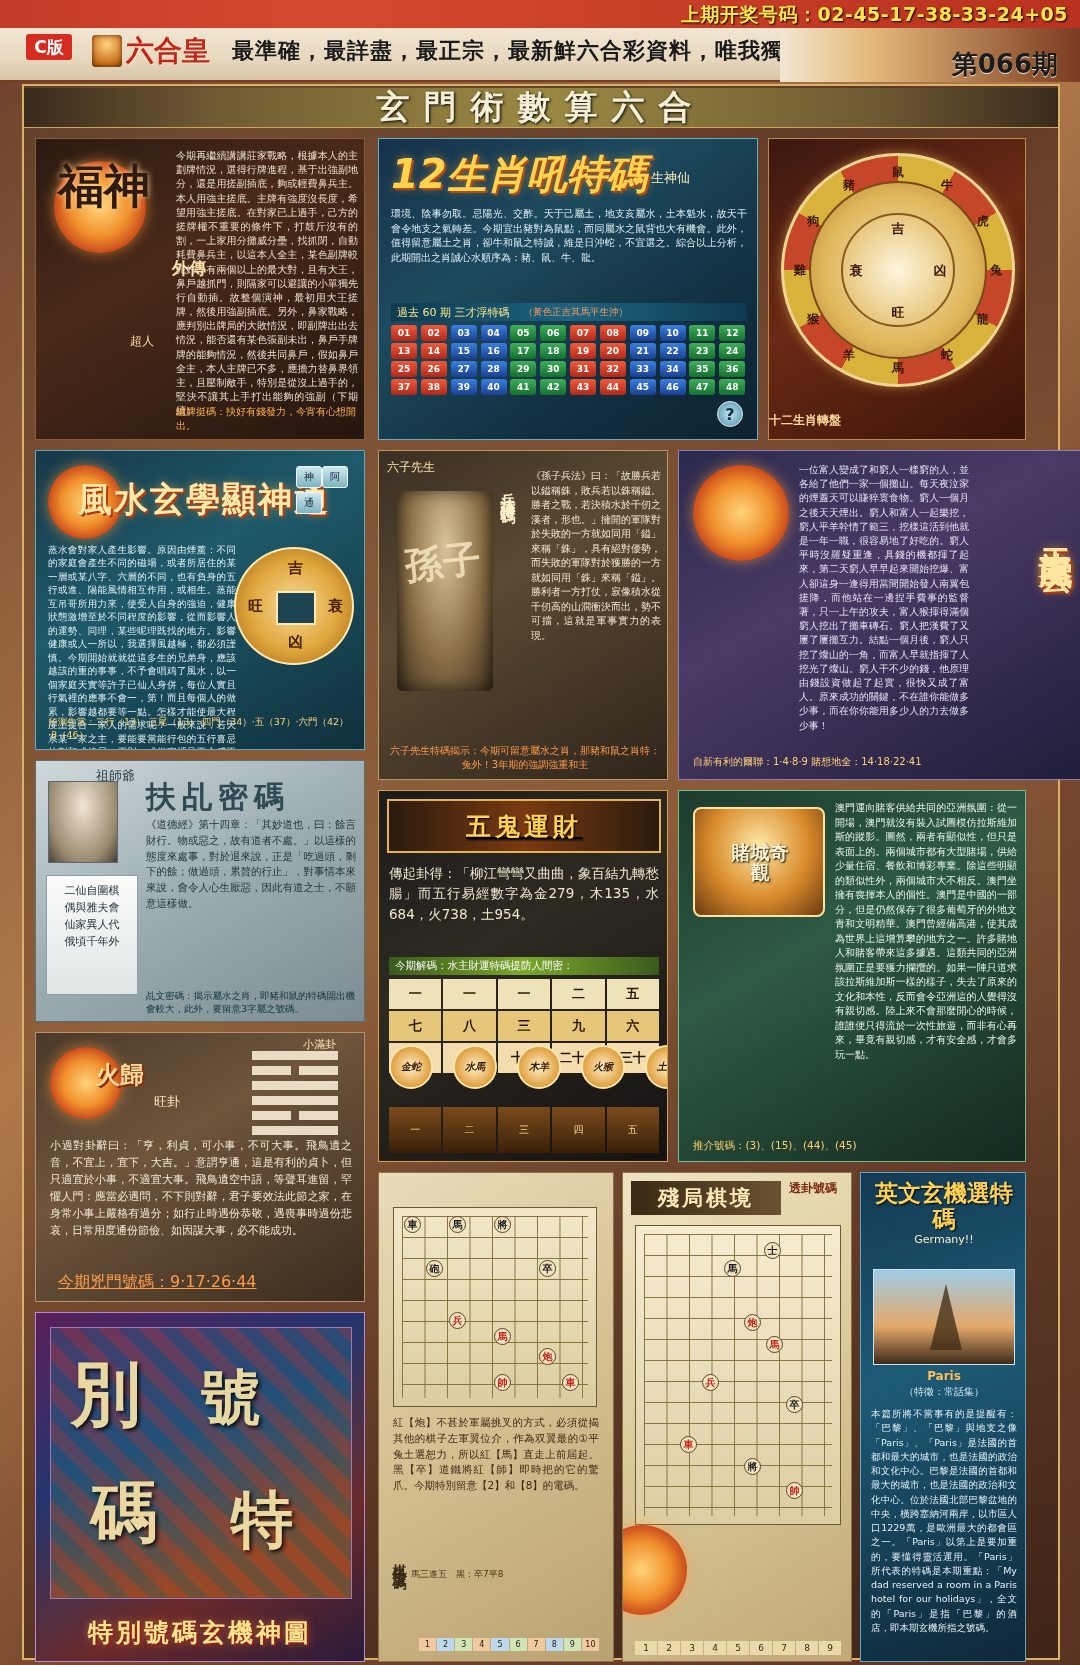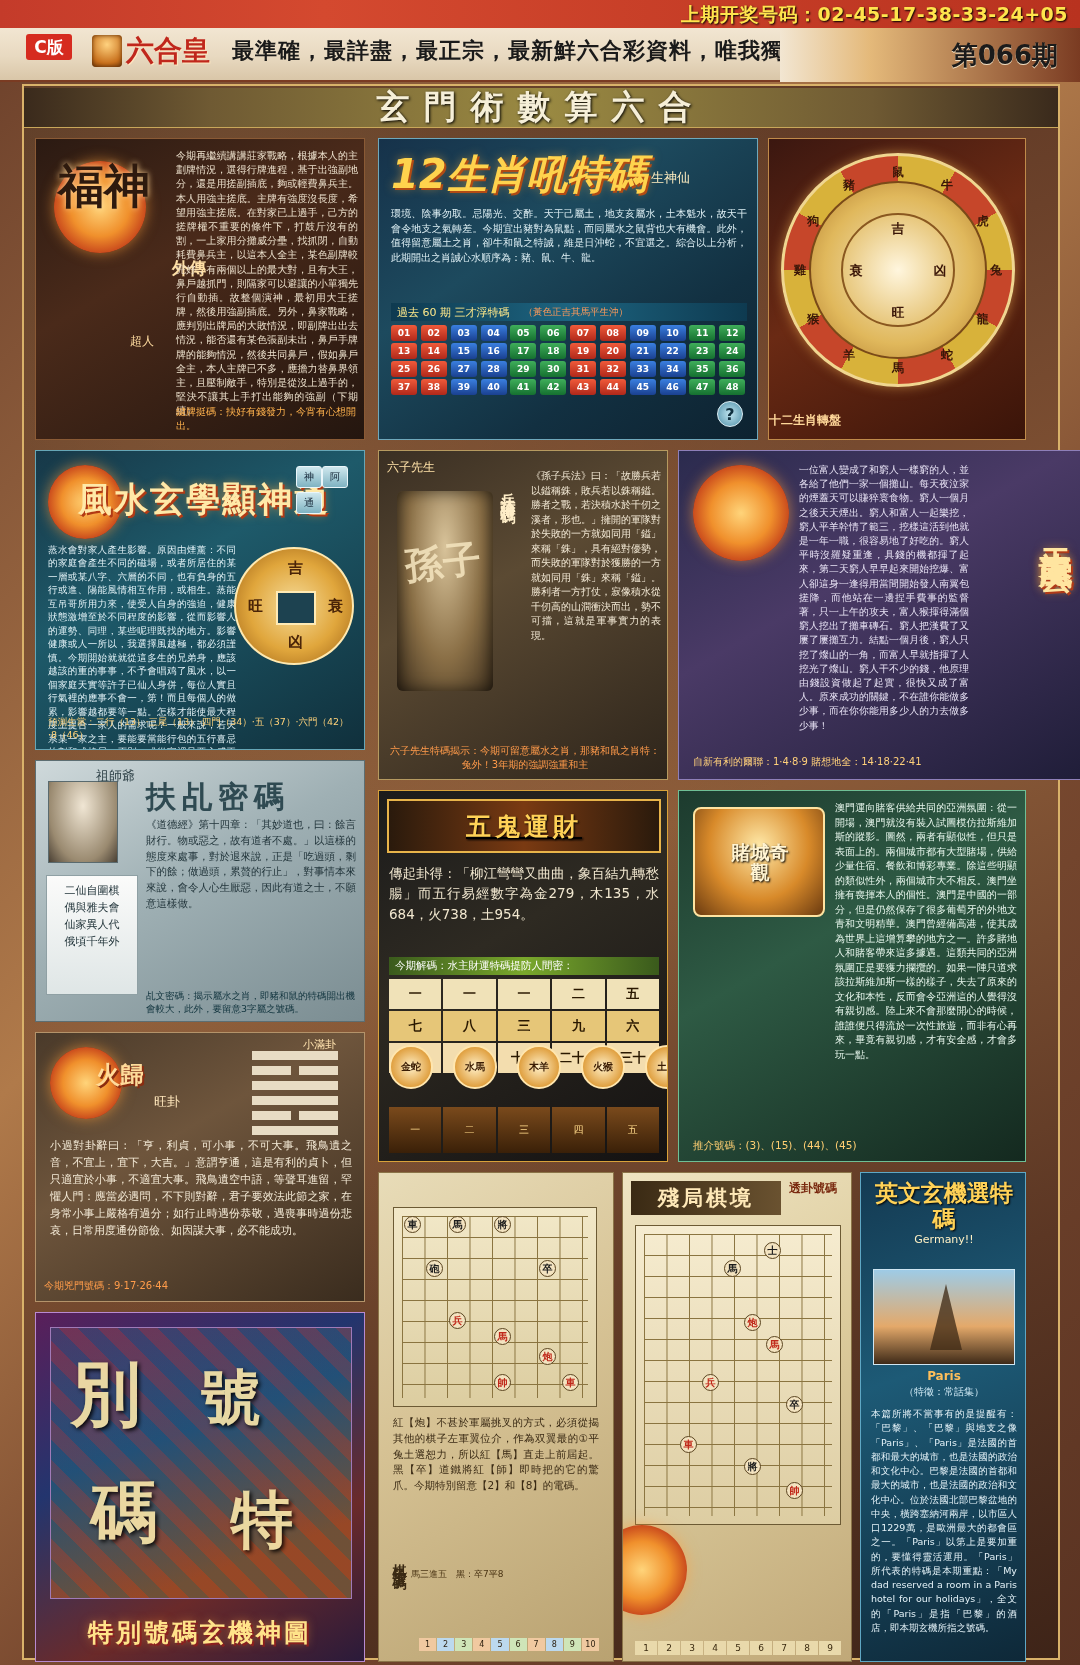--- a/index.html
+++ b/index.html
@@ -53,21 +53,21 @@
     text-shadow:1px 1px 0 #ffe7c0;
   }
   .slogan {
     position:absolute; left:232px; top:8px;
     font-size:22px; font-weight:bold; color:#1a1a1a;
     letter-spacing:1px;
   }
   .issue-wrap {
     position:absolute; right:0; top:0; width:300px; height:54px;
     background:linear-gradient(90deg,#f2e6d2 0%, #e4b97a 30%, #7a3b22 100%);
-    display:flex; align-items:center; justify-content:flex-end; padding-right:22px;
+    display:flex; align-items:flex-end; justify-content:flex-end; padding-right:22px;
   }
   .issue {
     font-size:26px; font-weight:bold; color:#1b1b1b;
     text-shadow:0 1px 0 #f5e2c4;
   }
 
   
   .frame {
     position:absolute; left:22px; top:84px; width:1038px; height:1576px;
     border:2px solid #d9b26a;
@@ -363,21 +363,21 @@
   }
   .wg-cell {
     height:30px; display:flex; align-items:center; justify-content:center;
     font-size:13px; font-weight:bold; color:#2a1800;
   }
   .wg-cell.c1 { background:#f0e2b8; }
   .wg-cell.c2 { background:#e6c678; }
   .wg-cell.c3 { background:#f3ddae; }
   .wg-circles {
     position:absolute; left:10px; top:254px; width:270px;
-    display:grid; grid-template-columns:repeat(5,1fr); gap:20px;
+    display:grid; grid-template-columns:repeat(5,1fr); gap:20px;font-style:italic;
   }
   .wg-circ {
     width:44px; height:44px; border-radius:50%;
     background:radial-gradient(circle,#fff0c8,#e0a040 70%,#8a4a10);
     border:2px solid #ffe6ae;
     display:flex; align-items:center; justify-content:center;
     font-size:10px; color:#3a1c04; font-weight:bold; text-align:center; line-height:1.05;
   }
   .wg-bottom {
     position:absolute; left:10px; bottom:8px; width:270px; height:46px;
@@ -435,22 +435,22 @@
     position:absolute; right:26px; top:18px; width:86px;
   }
   .hs-trigram .ln { height:9px; margin-bottom:6px; display:flex; gap:8px; }
   .hs-trigram .ln i { background:#e8dcc4; height:9px; flex:1; display:block; }
   .hs-label { position:absolute; right:28px; top:4px; font-size:11px; color:#ffe2ae; }
   #hs-text {
     position:absolute; left:14px; top:104px; width:302px; height:126px;
     font-size:11px; line-height:1.55; color:#f4ead6; text-align:justify;
   }
   #hs-nums {
-    position:absolute; left:8px; bottom:8px; width:302px;
-    font-size:10px; color:#ff9c4a;
+    position:absolute; left:22px; bottom:8px; width:302px;
+    font-size:16px; color:#ff9c4a;text-decoration:underline;
   }
 
   
   #p-chess1 {
     left:378px; top:1172px; width:236px; height:490px;
     background:linear-gradient(150deg,#e8dcb8 0%, #d6c294 45%, #b9a271 100%);
     border:1px solid #8b7448;
   }
   .ch-board {
     position:absolute; left:14px; top:34px; width:204px; height:200px;

